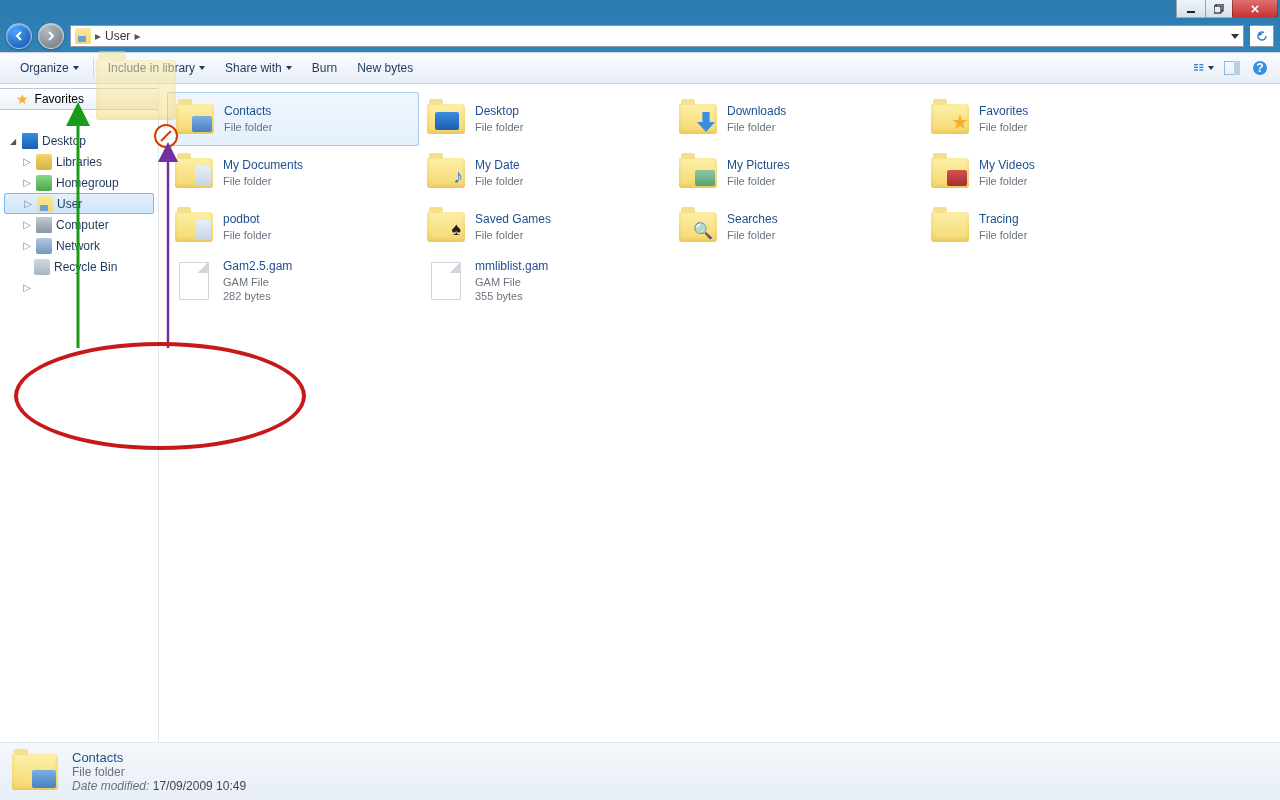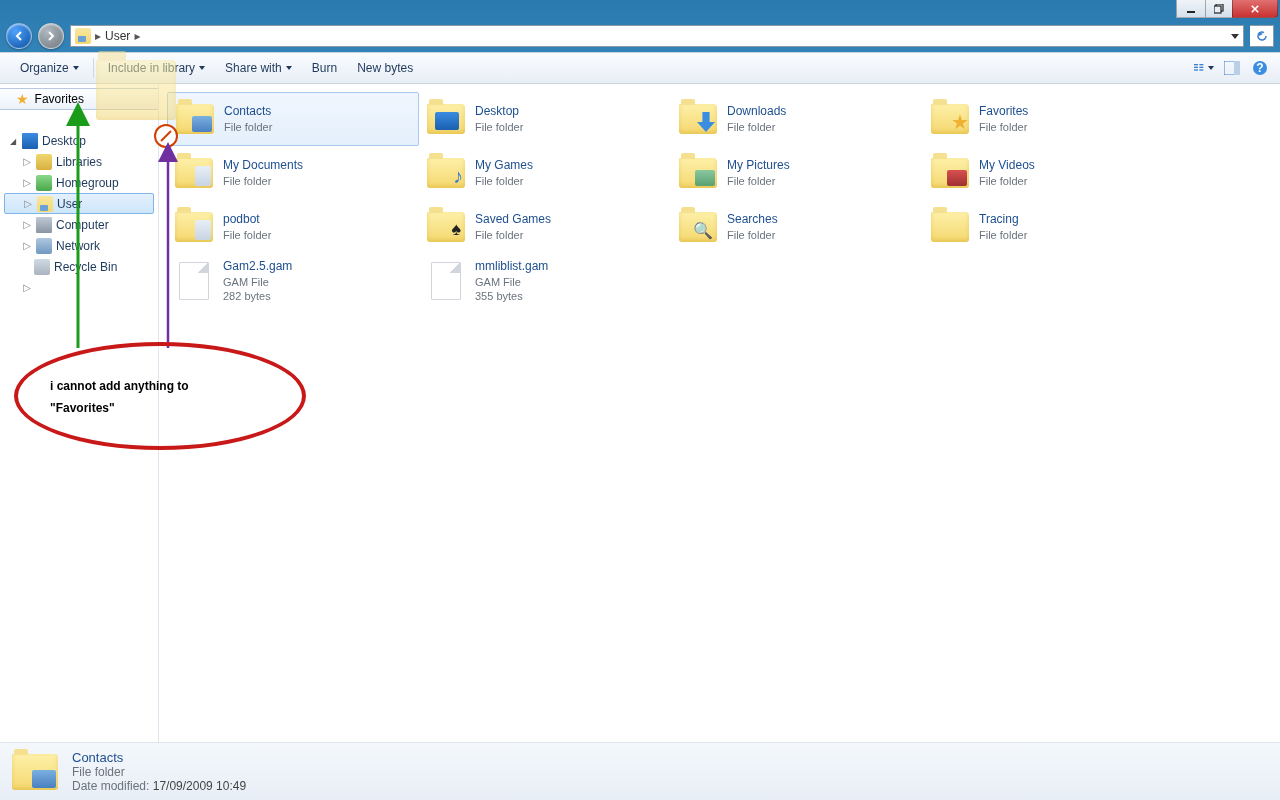--- a/index.html
+++ b/index.html
@@ -82,21 +82,21 @@
 .meta { display:flex; flex-direction:column; line-height:1.3; }
 .meta .name { color:#1e4f8f; }
 .meta .sub { color:#6a737d; font-size:11px; }
 
 
 .details { height: 58px; border-top:1px solid #e0e6ee; background: linear-gradient(to bottom, #f4f8fc, #e8eef6); display:flex; align-items:center; padding: 4px 12px; gap:12px; }
 .det-icon { width:48px; height:48px; }
 .det-text .t1 { font-size:13px; color:#1e4f8f; }
 .det-text .t2 { color:#6a737d; }
 .det-text .t3 { color:#444; }
-.det-text .lbl { color:#6a737d; }
+.det-text .lbl { color:#6a737d;font-style:italic; }
 
 
 .annot { position:absolute; pointer-events:none; }
 .drag-ghost { position:absolute; left:96px; top:60px; width:90px; height:76px; opacity:0.5; }
 .drag-ghost .folder-icon { width:80px; height:60px; }
 .drag-ghost .folder-icon::before { width:28px; height:10px; top:-9px; }
 .no-cursor { position:absolute; left:154px; top:124px; width:24px; height:24px; border:2px solid #d04000; border-radius:50%; background:#fff; }
 .no-cursor::after { content:""; position:absolute; left:3px; top:9px; width:14px; height:2px; background:#d04000; transform:rotate(-45deg); }
 .ellipse { position:absolute; left:14px; top:342px; width:292px; height:108px; border:4px solid #c81818; border-radius:50%; }
 .ellipse-text { position:absolute; left:50px; top:374px; font-size:16px; font-weight:600; color:#000; line-height:1.4; }
@@ -306,21 +306,21 @@
               <span class="sub">File folder</span>
             </div>
           </div>
         <div class="item">
             <div class="fico">
               <div class="folder-icon">
                 <span class="ov-mus">♪</span>
               </div>
             </div>
             <div class="meta">
-              <span class="name">My Games</span>
+              <span class="name">My Date</span>
               <span class="sub">File folder</span>
             </div>
           </div>
         <div class="item">
             <div class="fico">
               <div class="folder-icon">
                 <div class="overlay ov-pic"></div>
               </div>
             </div>
             <div class="meta">
@@ -436,17 +436,14 @@
   <svg class="arrow annot" style="left:160px; top:148px;" width="30" height="202">
     <defs>
         <marker id="pah" markerWidth="8" markerHeight="8" refX="4" refY="4" orient="auto">
           <path d="M0 0 L8 4 L0 8 Z" fill="#7030a0"></path>
         </marker>
       </defs>
     <line x1="8" y1="200" x2="8" y2="4" stroke="#7030a0" stroke-width="2.5" marker-end="url(#pah)"></line>
   </svg>
 
   <div class="ellipse annot"></div>
-  <div class="ellipse-text annot">
-    <span>i cannot add anything to</span><br><span>"Favorites"</span>
-  </div>
 
 </div>
 
 </body></html>

